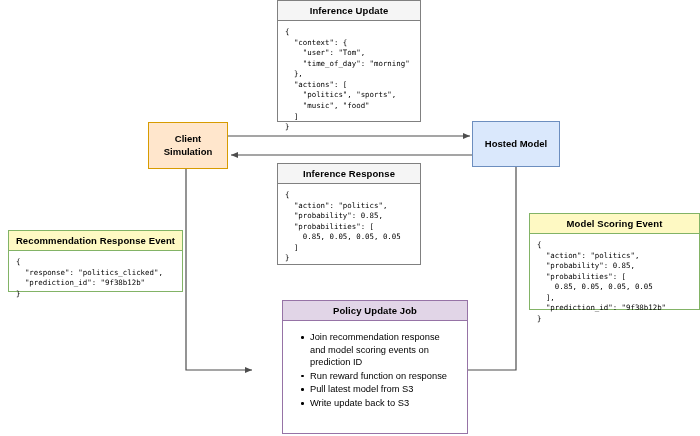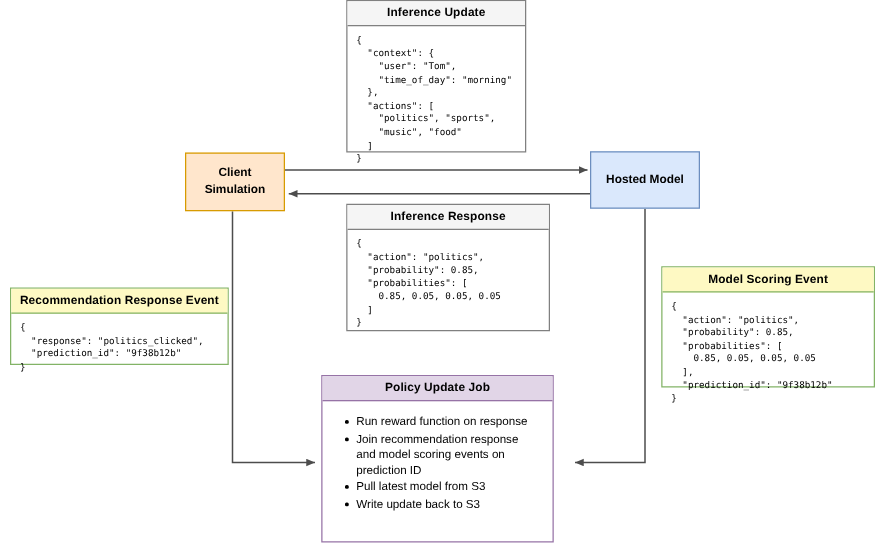--- a/index.html
+++ b/index.html
@@ -53,21 +53,21 @@
 
   
   .gray { border-color: #808080; }
   .gray > .node-title { background: #f5f5f5; border-bottom-color: #808080; }
 
   
   .green { border-color: #82b366; }
   .green > .node-title { background: #fef9c3; border-bottom-color: #82b366; }
 
   
-  .purple { border-color: #9673a6; }
+  .purple { border-color: #9673a6; margin-left: 25px; }
   .purple > .node-title { background: #e1d5e7; border-bottom-color: #9673a6; }
 
   
   .orange {
     border-color: #d79b00;
     background: #ffe6cc;
     display: flex;
     align-items: center;
     justify-content: center;
   }
@@ -154,21 +154,21 @@
     "time_of_day": "morning"
   },
   "actions": [
     "politics", "sports",
     "music", "food"
   ]
 }</div>
     </div>
   </div>
 
-  <div class="node gray" style="left:277px; top:163px; width:163px; height:102px;">
+  <div class="node gray" style="left:277px; top:163px; width:144px; height:102px;">
     <div class="node-title">Inference Response</div>
     <div class="node-body">
       <div class="code">{
   "action": "politics",
   "probability": 0.85,
   "probabilities": [
     0.85, 0.05, 0.05, 0.05
   ]
 }</div>
     </div>
@@ -208,21 +208,21 @@
   ],
   "prediction_id": "9f38b12b"
 }</div>
     </div>
   </div>
 
   <div class="node purple" style="left:257px; top:300px; width:186px; height:134px;">
     <div class="node-title">Policy Update Job</div>
     <div class="node-body" style="padding-top:10px;">
       <ul class="steps">
+        <li>Join recommendation response and model scoring events on prediction ID</li>
         <li>Run reward function on response</li>
-        <li>Join recommendation response and model scoring events on prediction ID</li>
         <li>Pull latest model from S3</li>
         <li>Write update back to S3</li>
       </ul>
     </div>
   </div>
 
 </div>
 
 </body></html>

